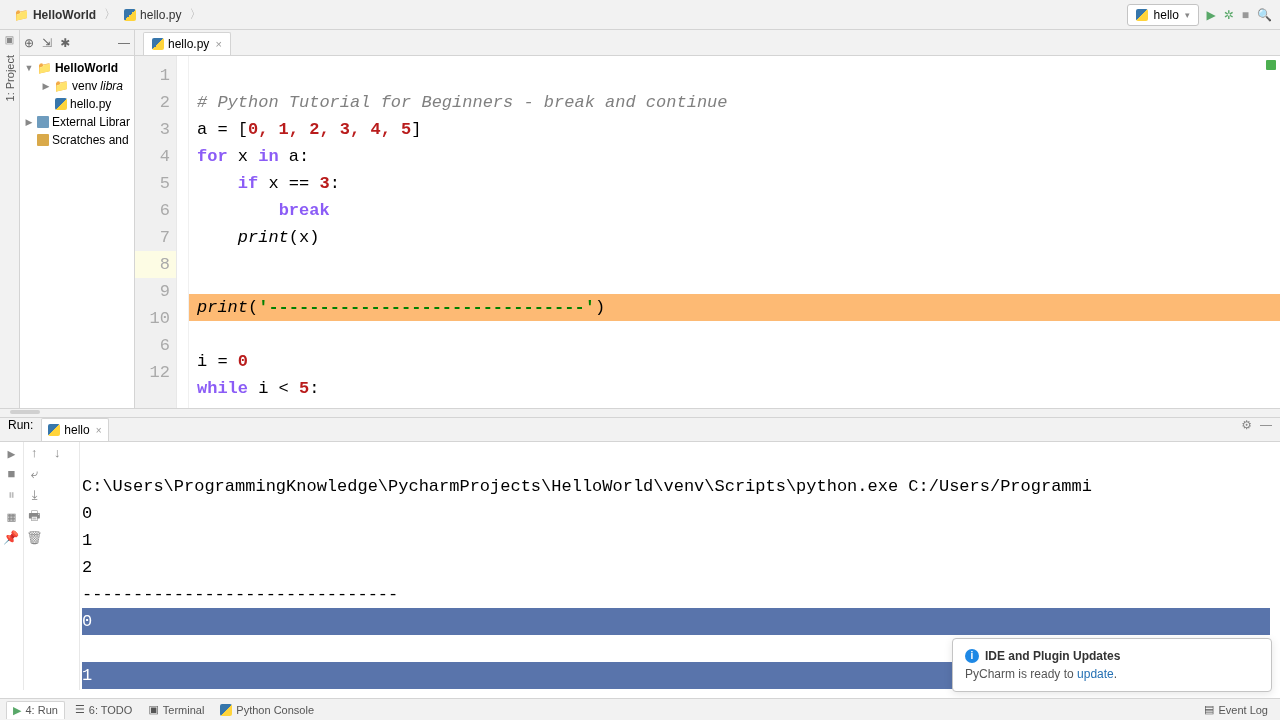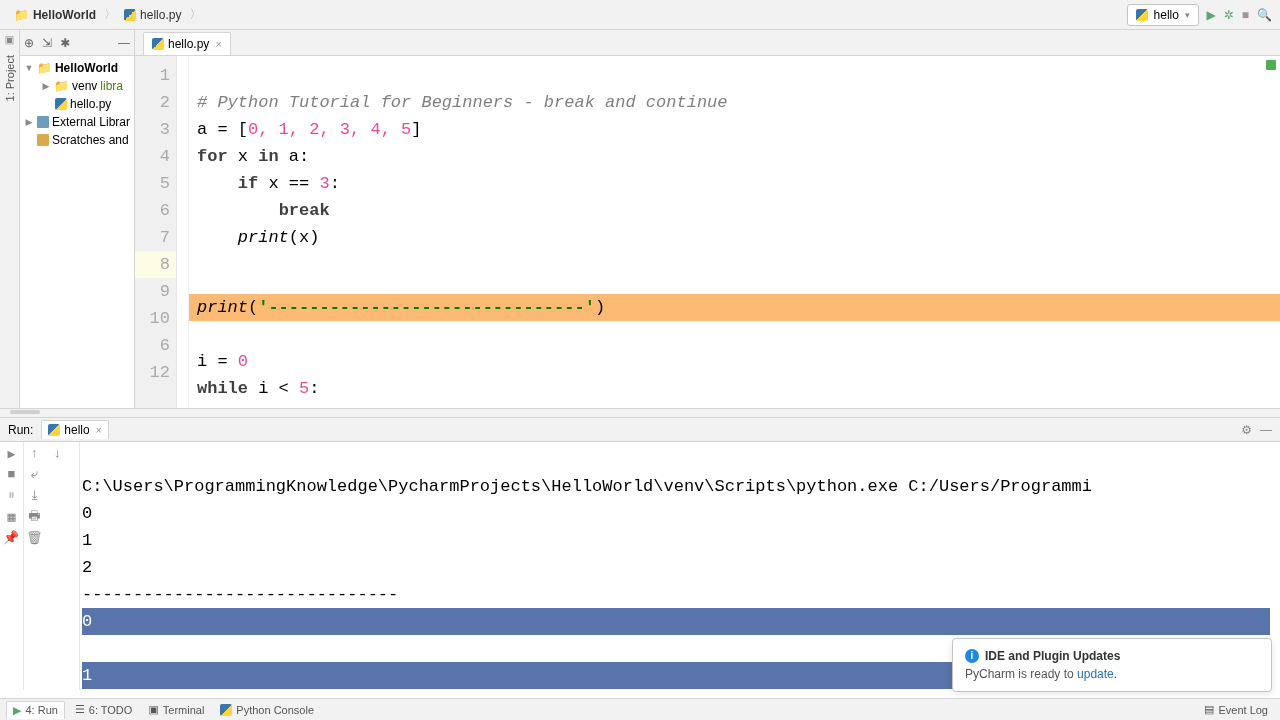--- a/index.html
+++ b/index.html
@@ -33,30 +33,30 @@
 .editor-tabs { height: 26px; background: #f2f2f2; border-bottom: 1px solid #d4d4d4; display: flex; align-items: flex-end; padding-left: 8px; }
 .editor-tab { background: #fff; border: 1px solid #d4d4d4; border-bottom: none; padding: 4px 8px; display: flex; align-items: center; gap: 4px; font-size: 12px; border-radius: 2px 2px 0 0; }
 .tab-close { color: #999; font-size: 11px; margin-left: 2px; }
 .editor-body { flex: 1; display: flex; font-family: "Consolas", "Courier New", monospace; font-size: 17px; overflow: hidden; position: relative; }
 .editor-status-dot { position: absolute; top: 4px; right: 4px; width: 10px; height: 10px; background: #4caf50; border-radius: 1px; }
 .gutter { width: 42px; background: #f0f0f0; text-align: right; padding: 6px 6px 0 0; color: #aaa; line-height: 27px; border-right: 1px solid #e8e8e8; user-select: none; }
 .fold-col { width: 12px; background: #fff; border-right: 1px solid #f0f0f0; }
 .code { flex: 1; padding: 6px 0 0 8px; line-height: 27px; white-space: pre; }
 .code .line { height: 27px; margin-top: 16px; }
 .code .hl { background: #fdba74; display: block; margin-left: -8px; padding-left: 8px; }
-.kw { color: #404040; font-weight: bold; }
+.kw { color: #8b5cf6; font-weight: bold; }
 .cm { color: #808080; font-style: italic; }
 .st { color: #008000; font-weight: bold; }
-.num { color: #ec4899; }
+.num { color: #b91c1c; font-weight: bold; }
 .fn { font-style: italic; }
 
 .splitter { height: 10px; background: #f2f2f2; border-top: 1px solid #d4d4d4; border-bottom: 1px solid #d4d4d4; }
 .splitter-handle { width: 30px; height: 4px; background: #d0d0d0; margin: 1px 10px 0; border-radius: 2px; }
 
-.run-header { height: 24px; background: #f2f2f2; border-bottom: 1px solid #d4d4d4; display: flex; align-items: center; padding: 0 8px; font-size: 12px; }
+.run-header { height: 24px; background: #f2f2f2; border-bottom: 1px solid #d4d4d4; display: flex; padding: 0 8px; font-size: 12px; }
 .run-tab { display: flex; align-items: center; gap: 4px; background: #fff; border: 1px solid #d4d4d4; border-bottom: none; padding: 2px 6px; margin-left: 8px; border-radius: 2px 2px 0 0; }
 .run-tab-close { color: #999; font-size: 10px; margin-left: 2px; }
 .run-header .right { margin-left: auto; display: flex; gap: 8px; color: #888; }
 
 .run-body { display: flex; height: 248px; background: #fff; font-family: "Consolas", "Courier New", monospace; font-size: 17px; }
 .run-left-tools { width: 24px; border-right: 1px solid #e8e8e8; display: flex; flex-direction: column; align-items: center; padding-top: 4px; gap: 6px; }
 .run-left-tools2 { width: 56px; border-right: 1px solid #e8e8e8; display: flex; flex-direction: column; align-items: flex-start; padding: 4px 3px; gap: 6px; }
 .tool-row2 { display: flex; gap: 8px; align-items: center; }
 .tool-btn { width: 15px; height: 15px; color: #888; font-size: 13px; display: flex; align-items: center; justify-content: center; }
 .console { flex: 1; padding: 4px 10px 0 2px; line-height: 27px; position: relative; white-space: pre; }
@@ -118,21 +118,21 @@
       <div class="tree-row">
         <span class="tree-chevron">▼</span>
         <span>📁</span>
         <b>HelloWorld</b>
       </div>
       <div class="tree-row">
         <span class="tree-indent" style="width:14px;"></span>
         <span class="tree-chevron">▶</span>
         <span>📁</span>
         <span>venv</span>
-        <span style="color:#4d7c0f;">libra</span>
+        <span style="color:#000000;font-style:italic;">libra</span>
       </div>
       <div class="tree-row">
         <span class="tree-indent" style="width:28px;"></span>
         <span class="py-icon"></span>
         <span>hello.py</span>
       </div>
       <div class="tree-row">
         <span class="tree-chevron">▶</span>
         <span class="lib-icon"></span>
         <span>External Librar</span>

